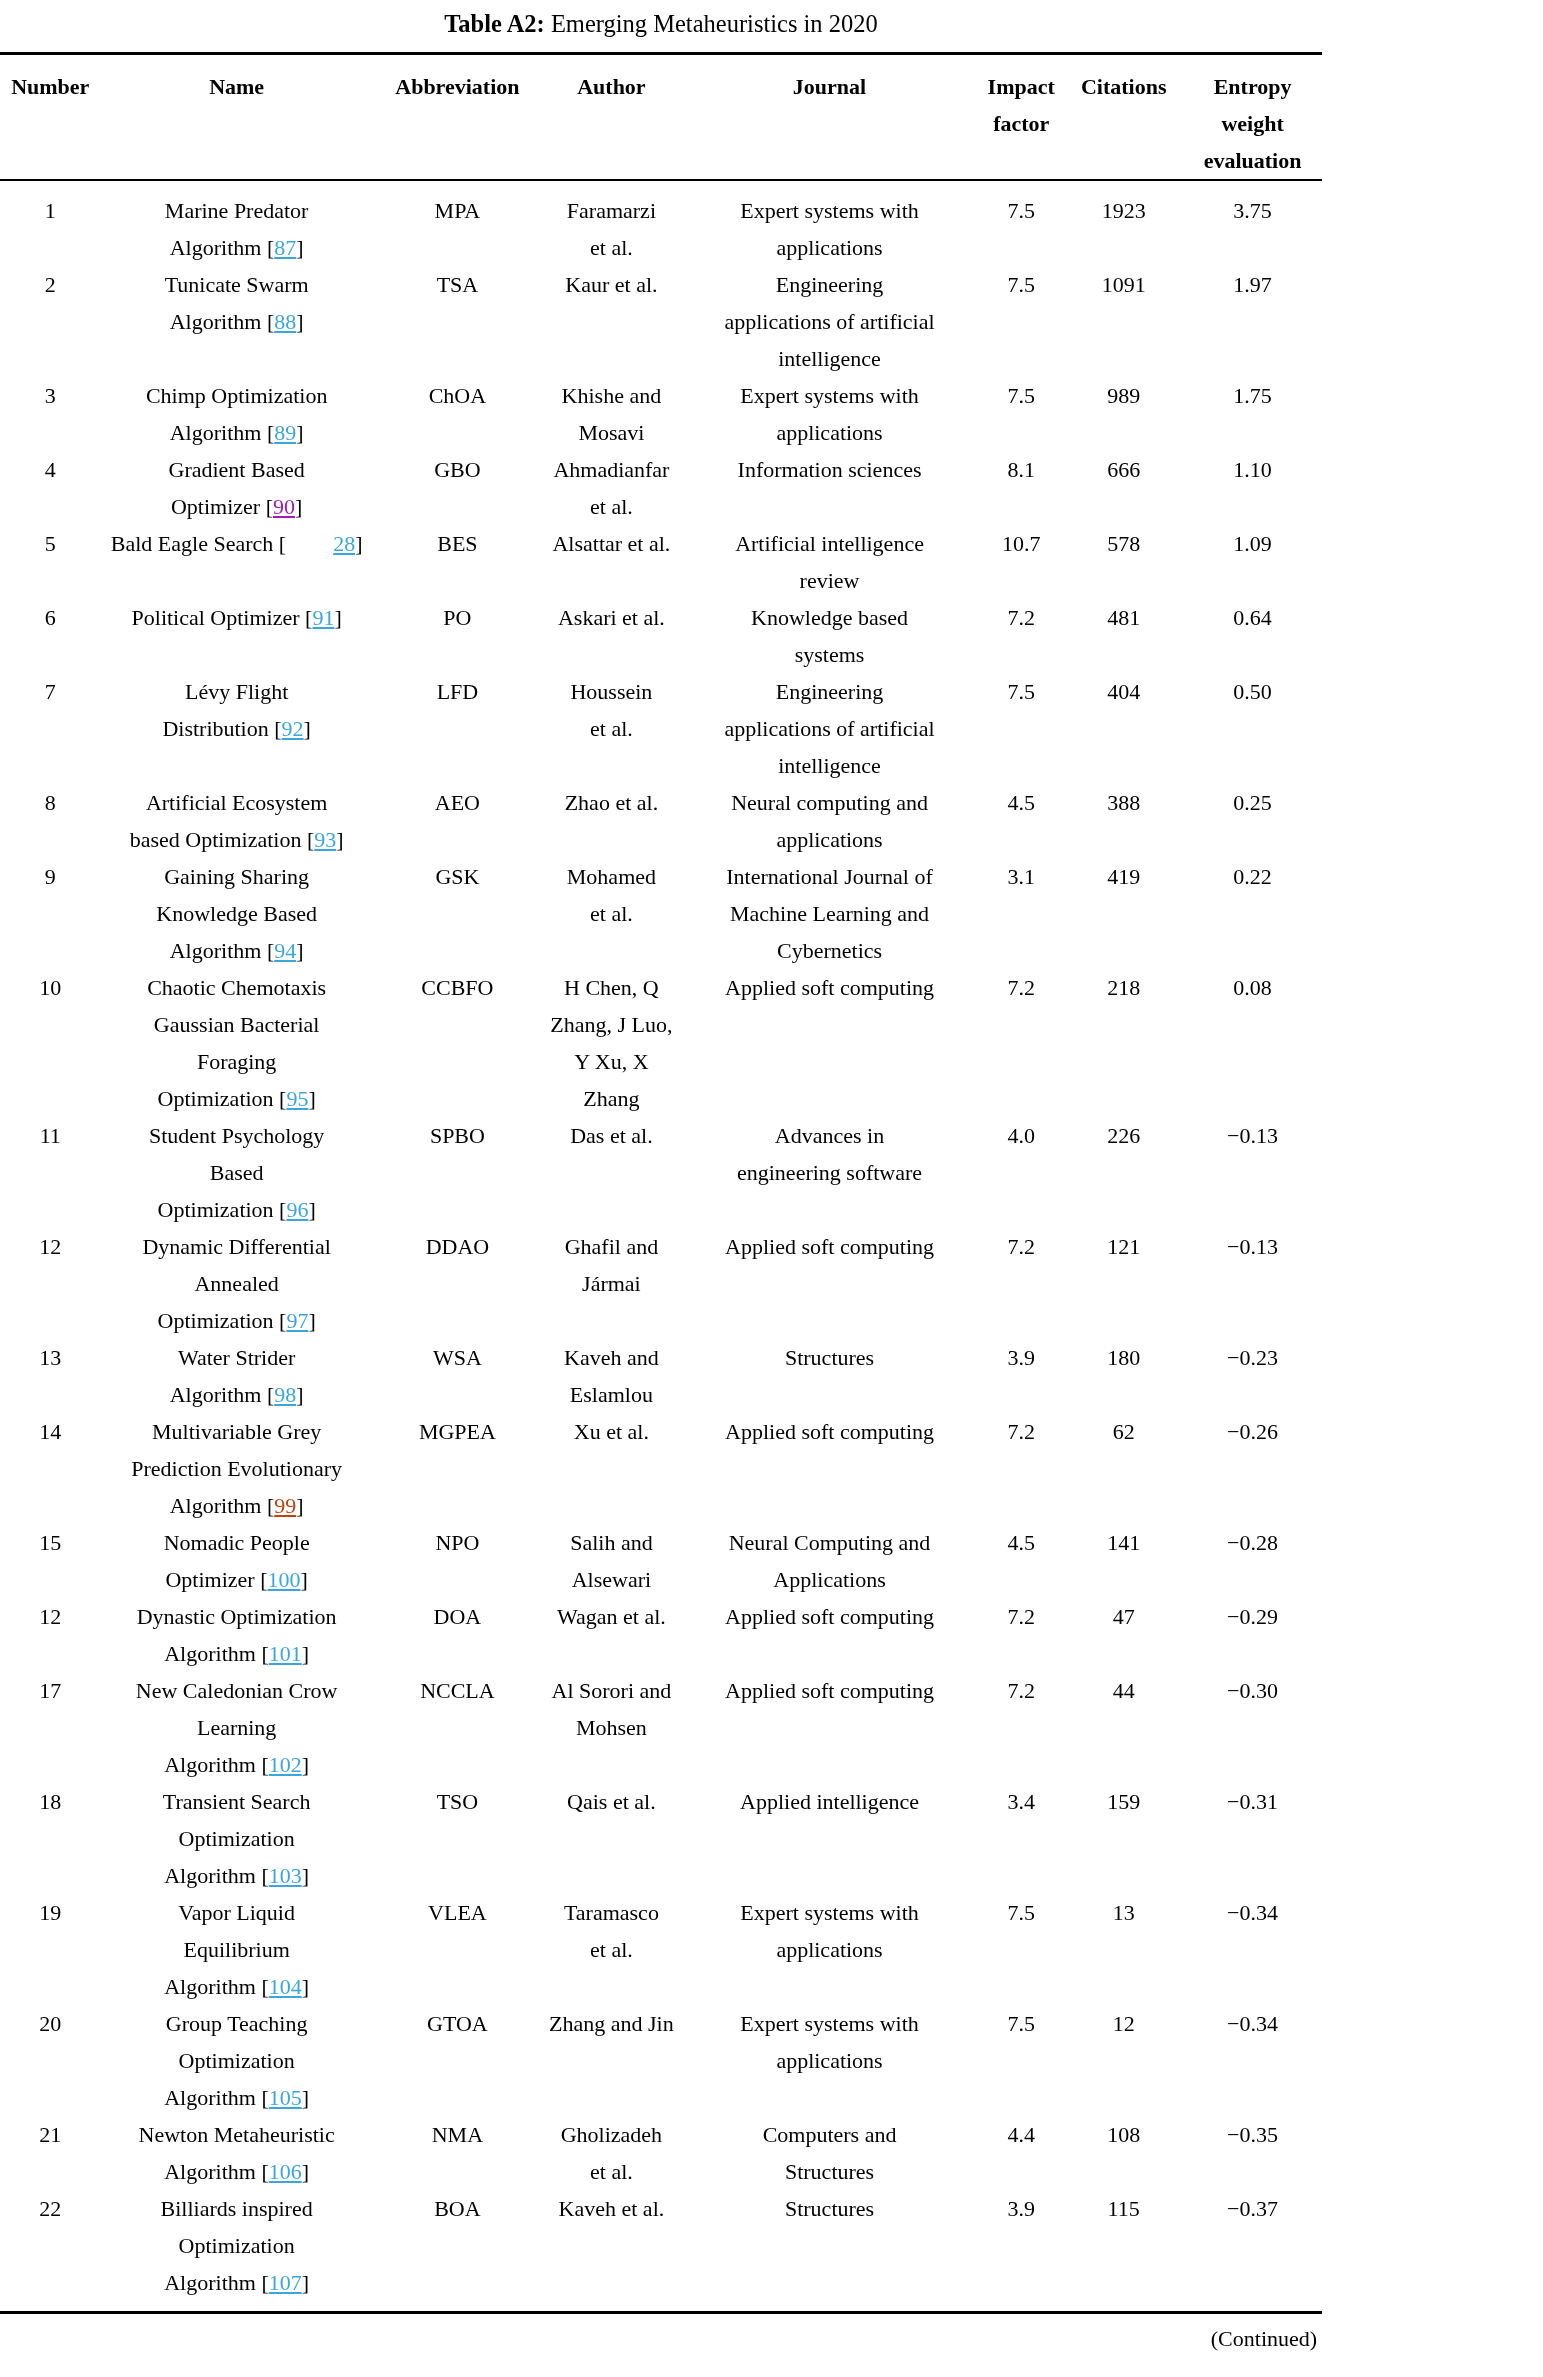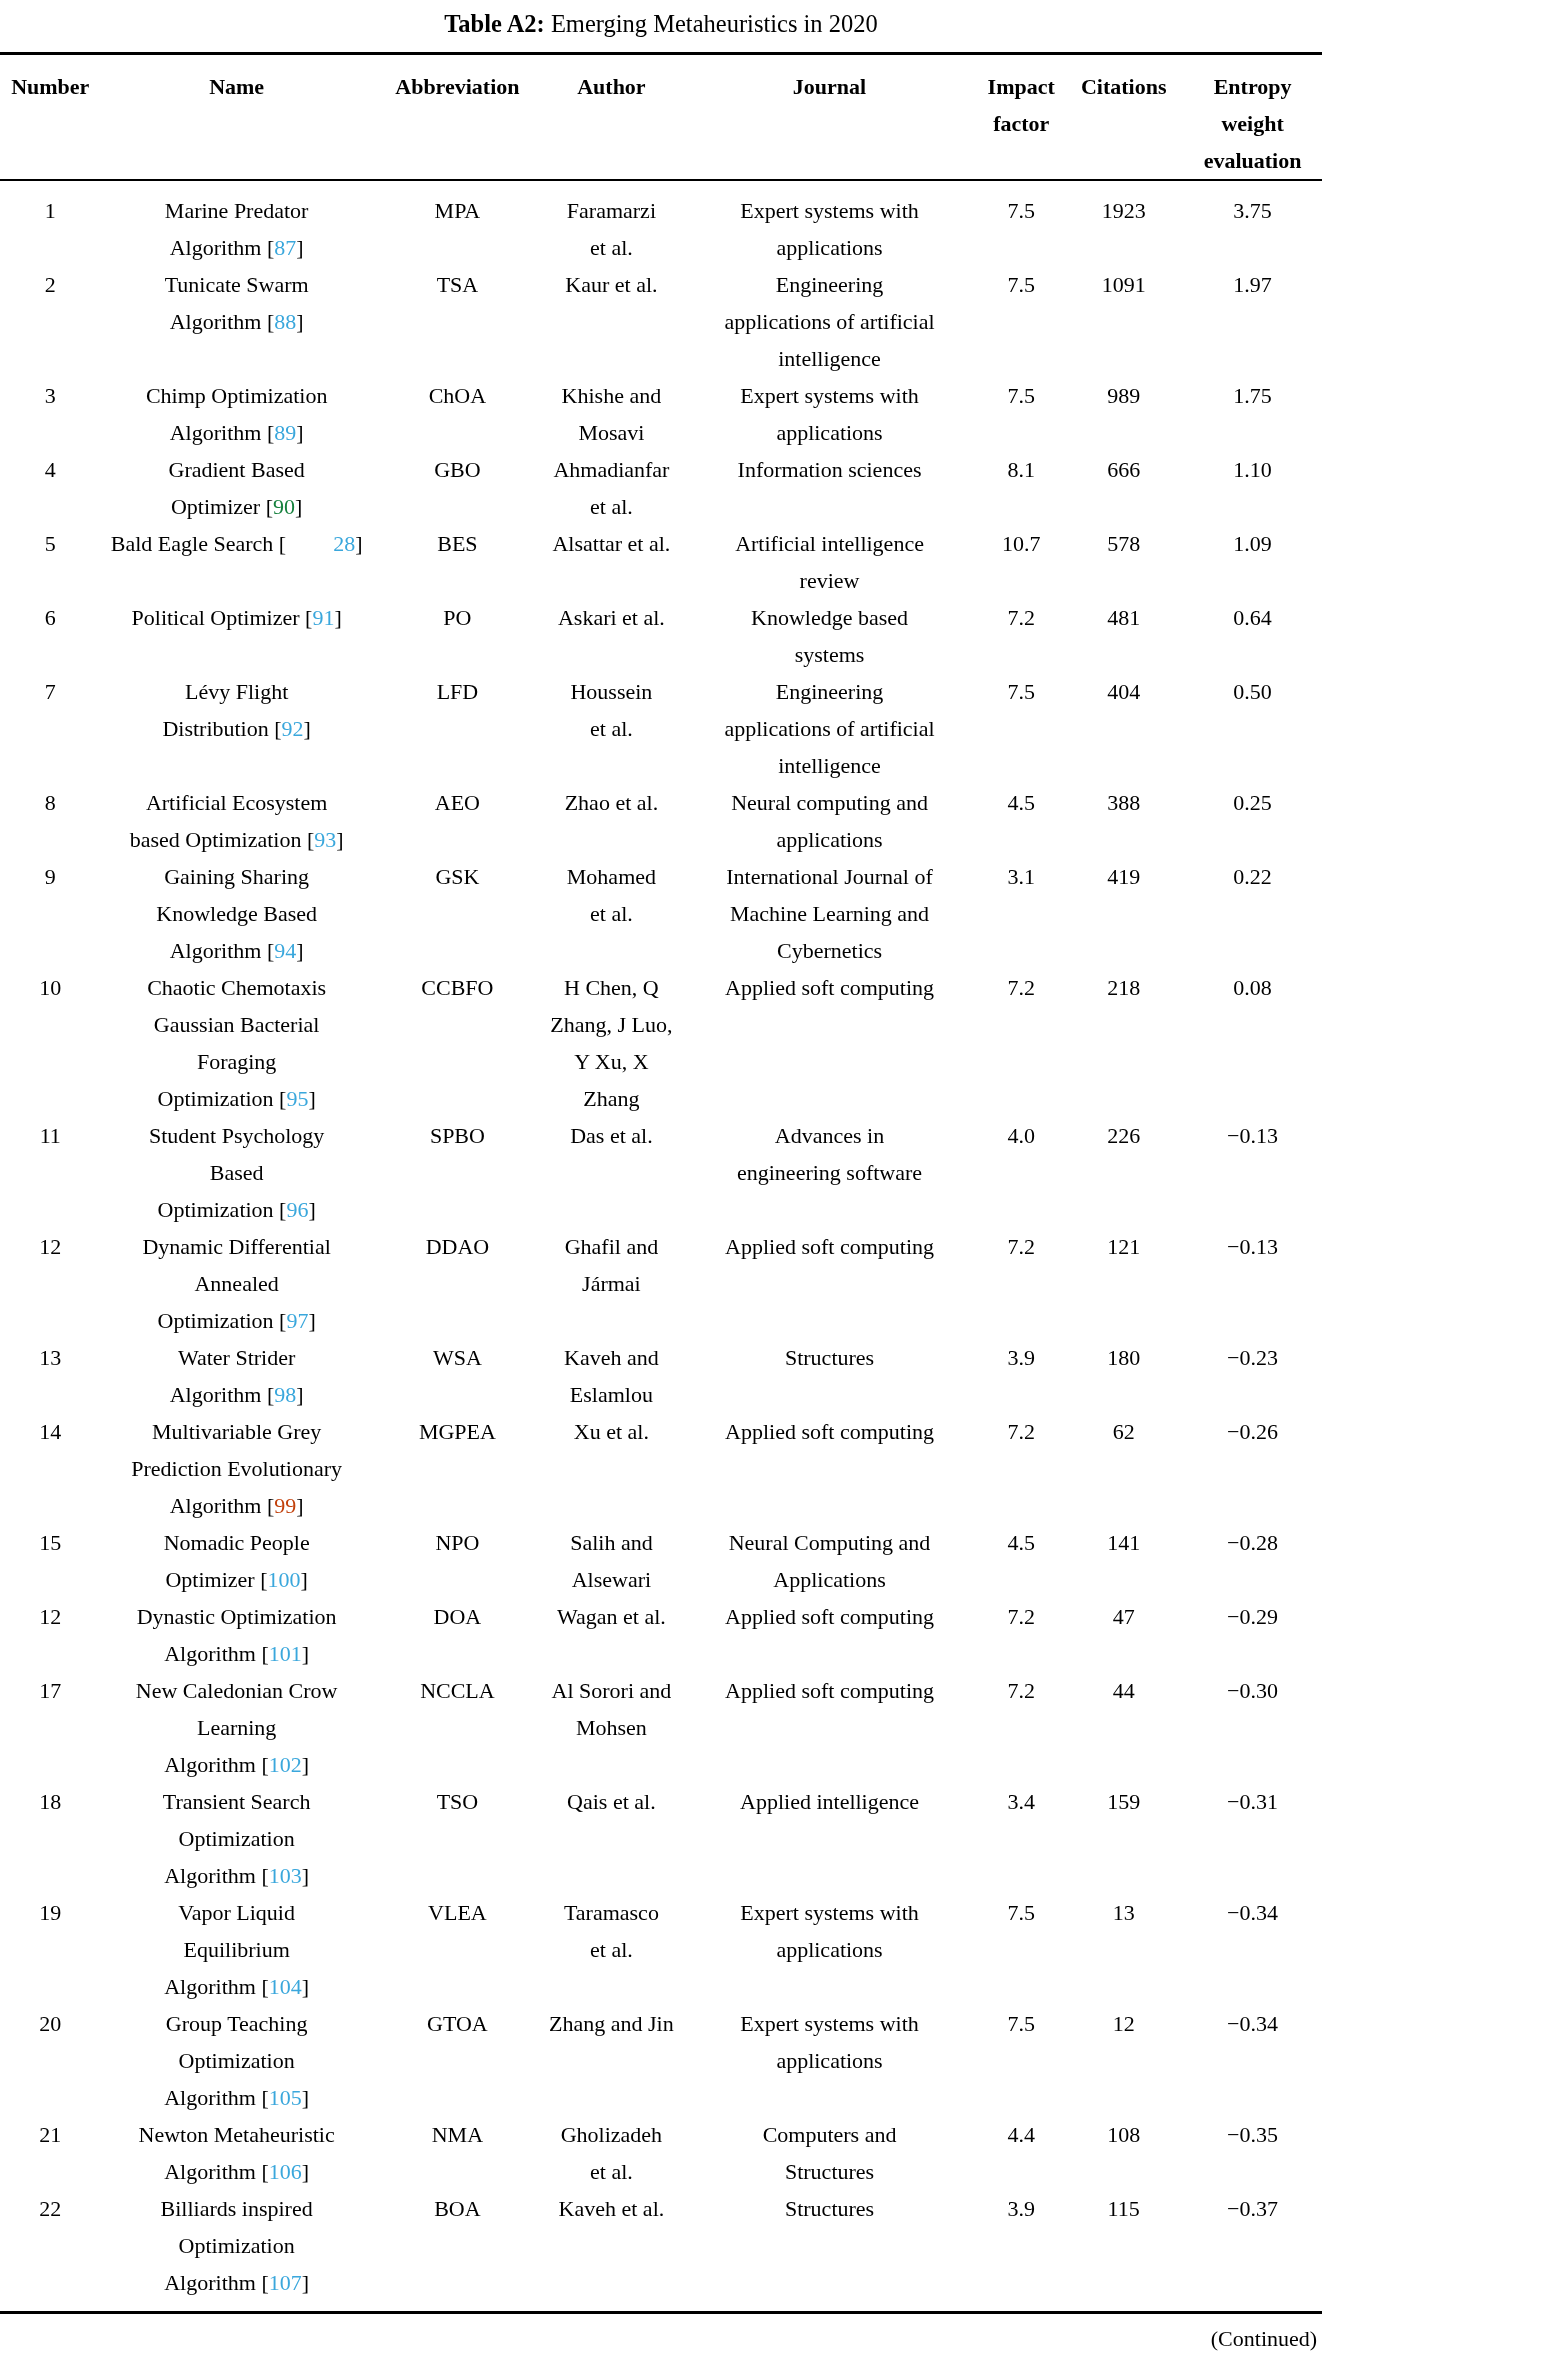--- a/index.html
+++ b/index.html
@@ -20,21 +20,21 @@
     padding:13px 1.6px 0 1.6px;height:123px;box-sizing:border-box;
     border-bottom:2.5px solid #000;line-height:37px;white-space:pre-line;
   }
   tbody td{
     vertical-align:top;text-align:center;line-height:37px;
     padding:0 1.6px;overflow:hidden;
   }
   tbody tr:first-child td{padding-top:11.4px;}
   tbody tr:last-child td{padding-bottom:9.8px;}
   .pre{white-space:pre-line;}
-  .ref{color:#3aa7dc;}
+  .ref{color:#3aa7dc;text-decoration:underline;}
   .continued{text-align:right;font-size:22px;line-height:37px;margin-top:6.5px;padding-right:4.9px;}
 </style>
 </head>
 <body>
 
 <div class="page">
 
   <div class="caption">
     <span class="bold">Table A2:</span><span> Emerging Metaheuristics in 2020</span>
   </div>
@@ -101,21 +101,21 @@
 Mosavi</td>
           <td class="pre">Expert systems with
 applications</td>
           <td>7.5</td>
           <td>989</td>
           <td>1.75</td>
         </tr>
         <tr>
           <td>4</td>
           <td><span class="pre">Gradient Based
-Optimizer</span> [<span class="ref" style="color: #15803d; margin-top: 22px;">90</span>]</td>
+Optimizer</span> [<span class="ref" style="color: #a21caf; margin-top: 22px;">90</span>]</td>
           <td>GBO</td>
           <td class="pre">Ahmadianfar
 et al.</td>
           <td class="pre">Information sciences</td>
           <td>8.1</td>
           <td>666</td>
           <td>1.10</td>
         </tr>
         <tr>
           <td>5</td>

